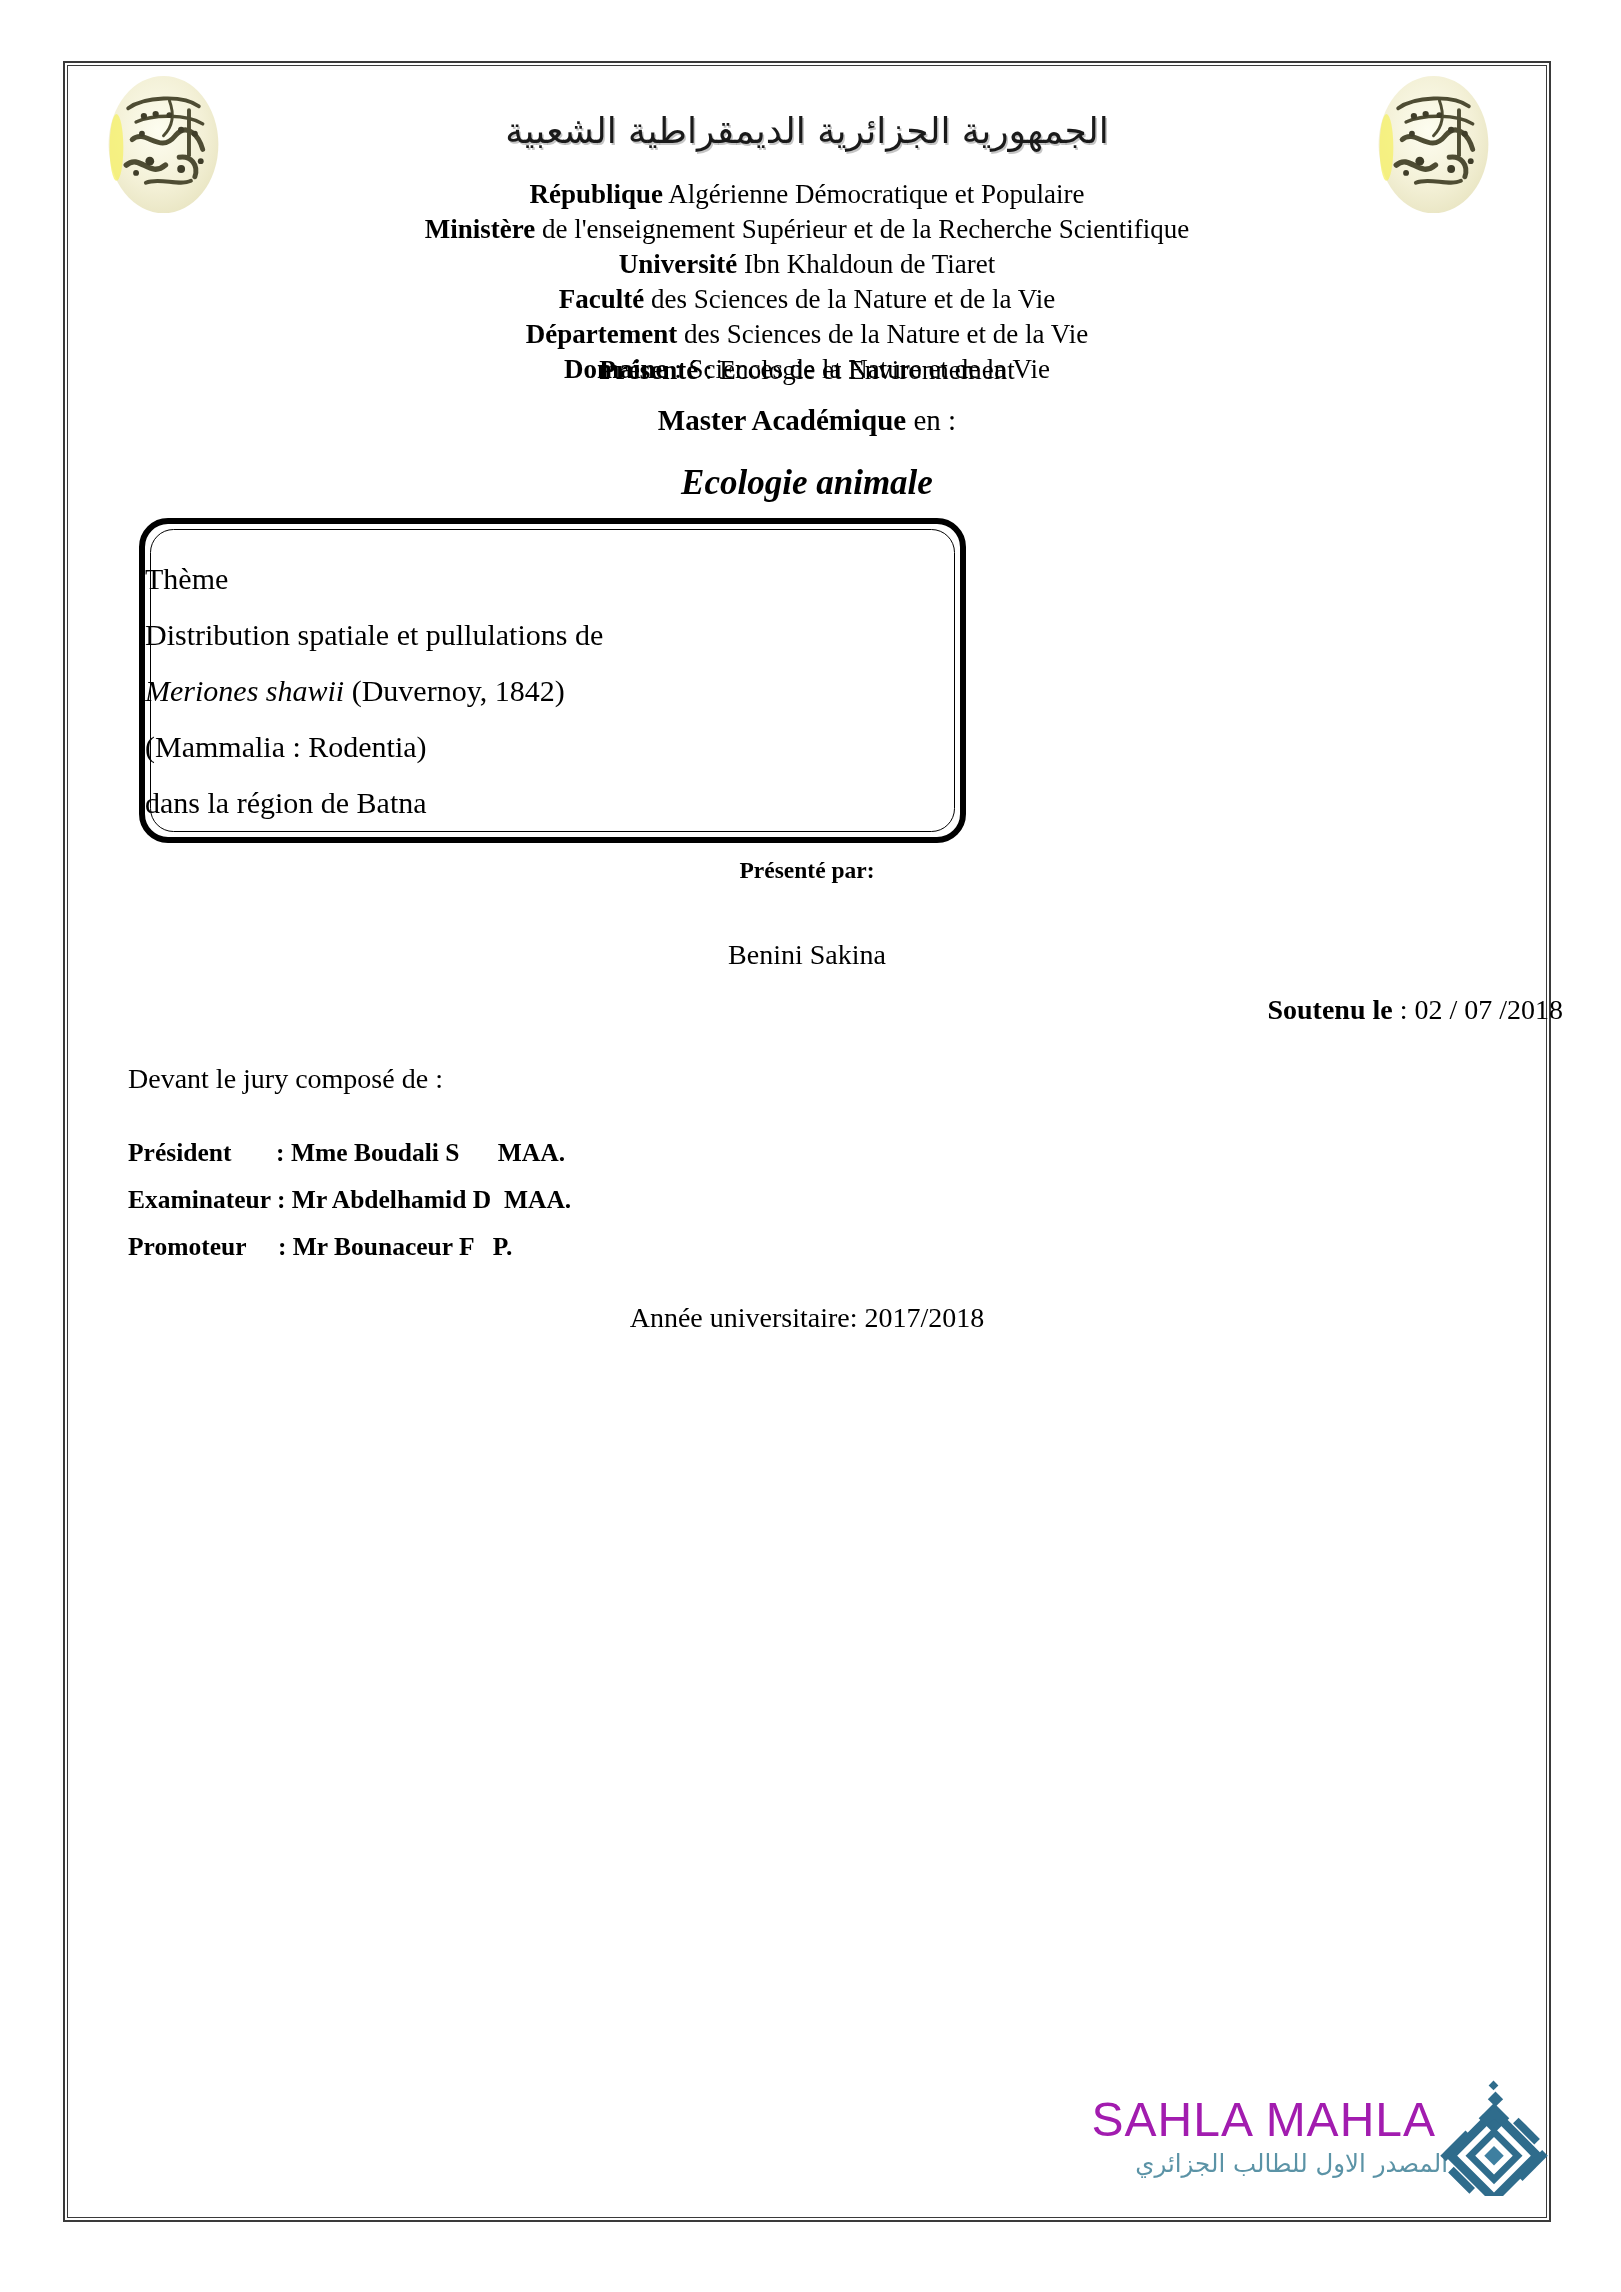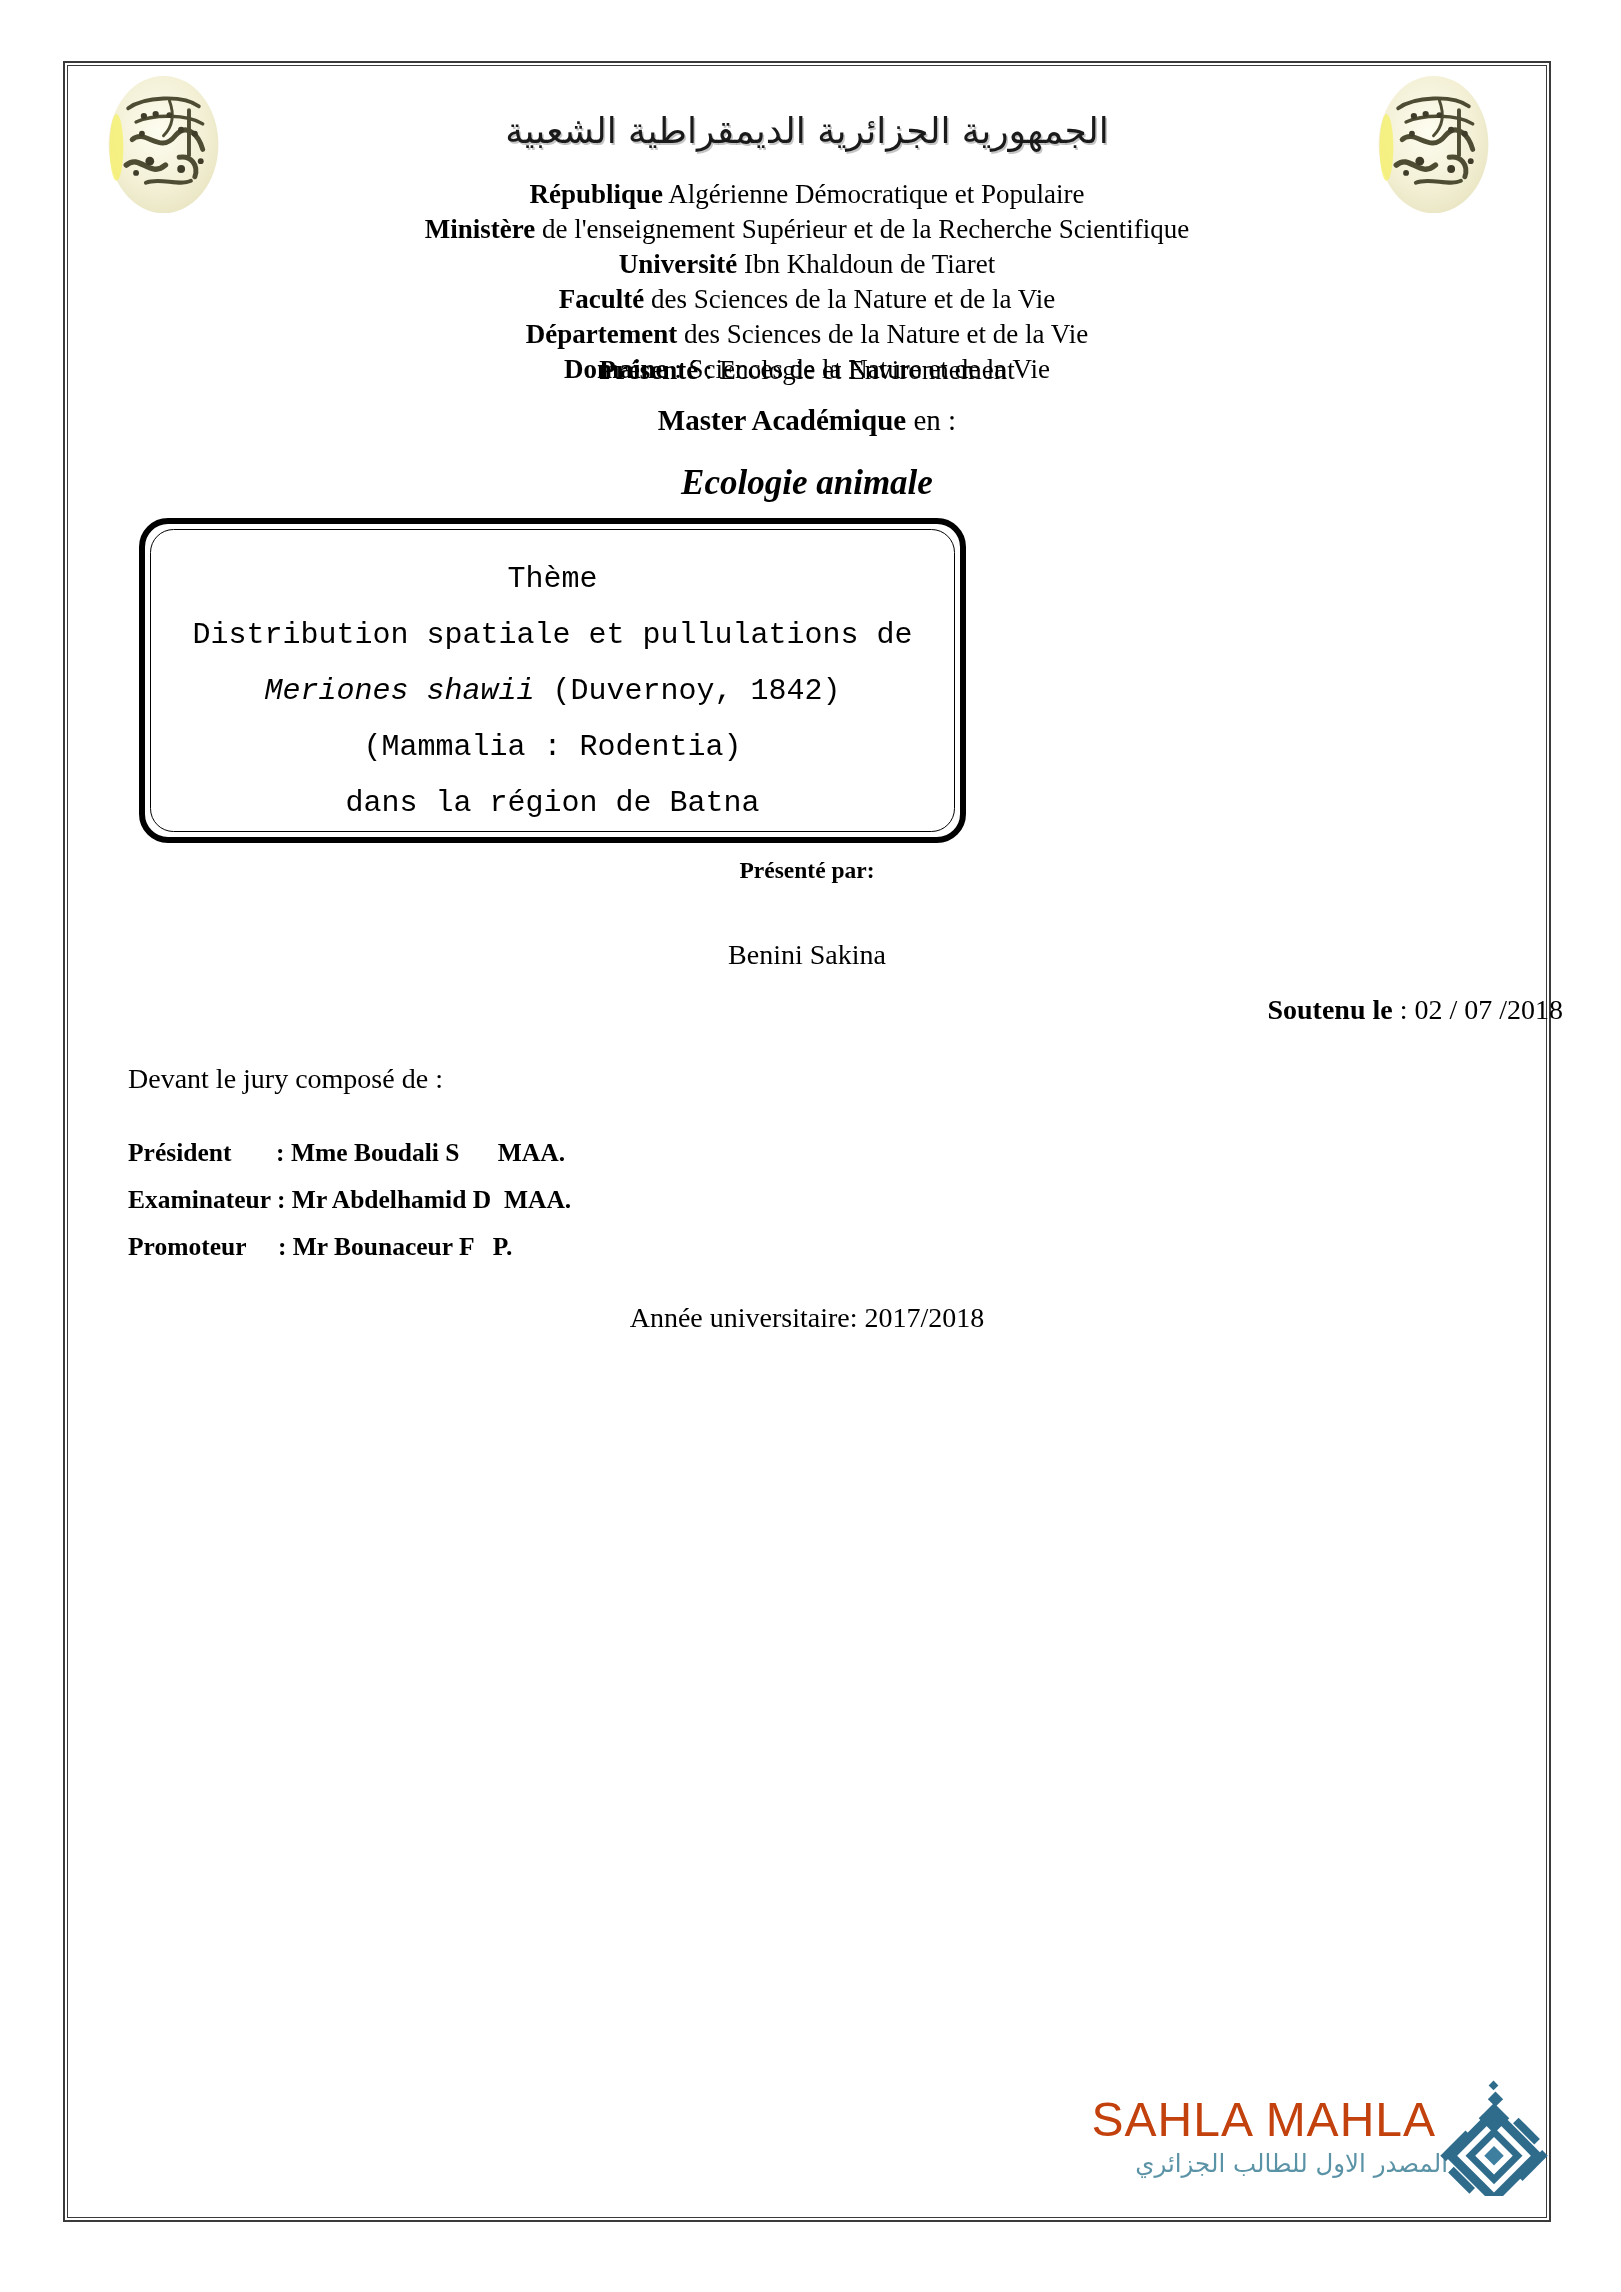--- a/index.html
+++ b/index.html
@@ -135,22 +135,21 @@
     bottom: 4.9px;
     border: 1.5px solid #000000;
     border-radius: 23.5px;
     box-sizing: border-box;
   }
   .theme-text {
     position: absolute;
     left: 0;
     top: 27.4px;
     width: 100%;
-    text-align: center;
-    font-family: Liberation Mono, monospace;
+    font-family: Liberation Serif, serif;
     font-size: 30px;
     line-height: 56px;
     color: #000;
   }
   .theme-text .tline { display: block; white-space: nowrap; }
   .theme-text i { font-style: italic; }
 
   
   .presented-label {
     position: absolute;
@@ -219,21 +218,21 @@
   }
   .wm-text {
     position: absolute;
     left: 0;
     top: 13.7px;
     width: 431px;
     text-align: right;
     font-family: "Liberation Sans", sans-serif;
     font-size: 48px;
     letter-spacing: 1px;
-    color: #c2410c;
+    color: #a21caf;
   }
   .wm-sub {
     position: absolute;
     left: 0;
     top: 71px;
     width: 443px;
     text-align: right;
     direction: rtl;
     font-family: "DejaVu Sans", sans-serif;
     font-size: 24.5px;

